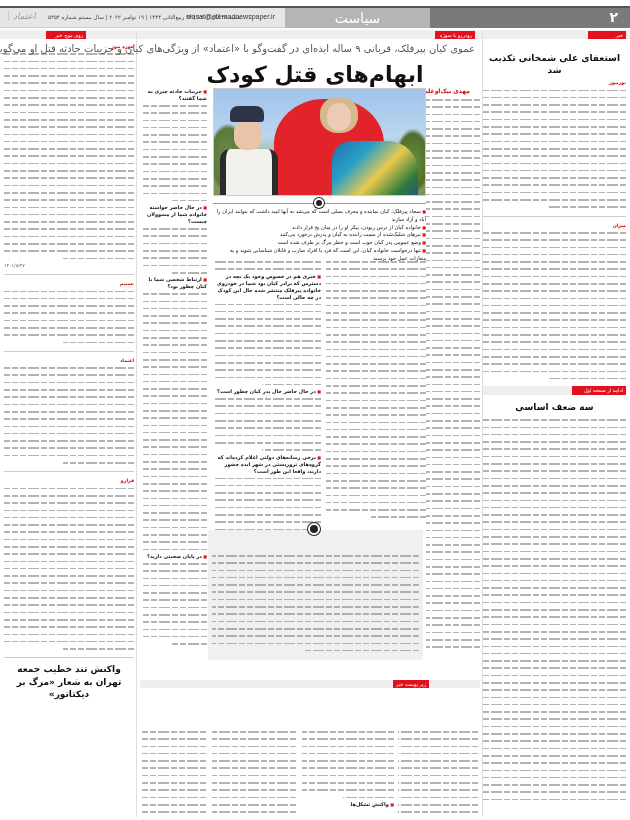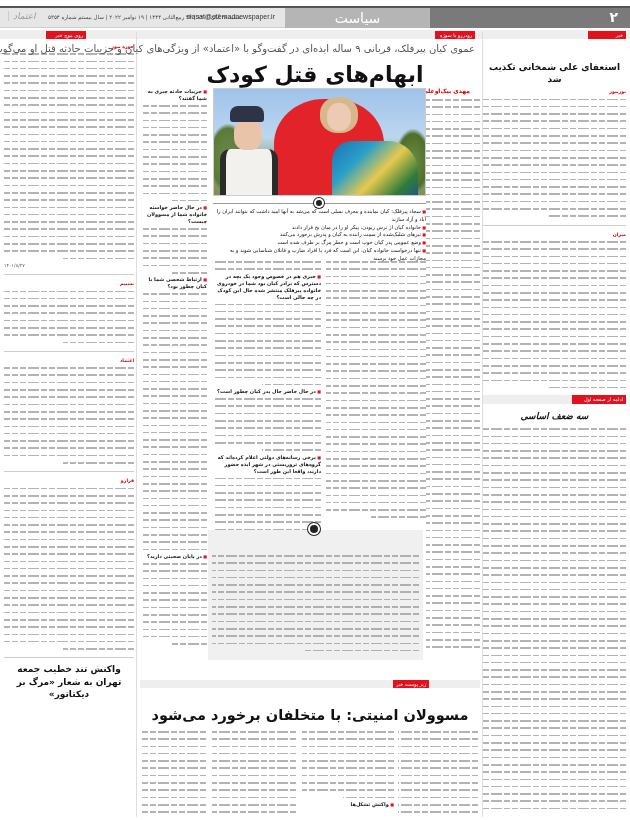--- a/index.html
+++ b/index.html
@@ -94,21 +94,21 @@
 
   <div class="kicker-strip"></div>
   <div class="kicker" style="right:4px; width:38px;">خبر</div>
   <div class="kicker" style="right:155px; width:40px;">رودررو با سوژه</div>
   <div class="kicker" style="left:46px; width:40px;">روی موج خبر</div>
 
   <div class="divider-v" style="left:136px;"></div>
   <div class="divider-v" style="left:482px;"></div>
 
   <div class="col col-right">
-    <div class="hl hl-sm" style="margin-top:21px;">استعفای علی شمخانی تکذیب شد</div>
+    <div class="hl hl-sm" style="margin-top:12px;">استعفای علی شمخانی تکذیب شد</div>
     <div class="body-text" style="margin-top:3px;">
       <span class="lead">نورنیوز</span>
       <span class="filler"></span><span class="filler"></span><span class="filler"></span><span class="filler"></span>
       <span class="filler"></span><span class="filler"></span><span class="filler"></span><span class="filler"></span>
       <span class="filler"></span><span class="filler"></span><span class="filler"></span><span class="filler"></span>
       <span class="filler"></span><span class="filler"></span><span class="filler"></span><span class="filler"></span>
       <span class="filler short"></span>
     </div>
     <div class="sep"></div>
     <div class="body-text" style="margin-top:3px;">
@@ -116,21 +116,21 @@
       <span class="filler"></span><span class="filler"></span><span class="filler"></span><span class="filler"></span>
       <span class="filler"></span><span class="filler"></span><span class="filler"></span><span class="filler"></span>
       <span class="filler"></span><span class="filler"></span><span class="filler"></span><span class="filler"></span>
       <span class="filler"></span><span class="filler"></span><span class="filler"></span><span class="filler"></span>
       <span class="filler"></span><span class="filler"></span><span class="filler"></span><span class="filler"></span>
       <span class="filler short"></span>
     </div>
     <div style="position:relative; height:9px; margin-top:4px;" class="gray-box">
       <div class="kicker" style="position:absolute; right:0; top:0; width:54px; height:9px;">ادامه از صفحه اول</div>
     </div>
-    <div class="hl hl-sm" style="margin-top:6px;font-style:italic;">سه ضعف اساسی</div>
+    <div class="hl hl-sm" style="margin-top:6px;">سه ضعف اساسی</div>
     <div class="body-text" style="margin-top:3px;">
       <span class="filler"></span>
         <span class="filler"></span>
         <span class="filler"></span>
         <span class="filler"></span>
       <span class="filler"></span>
         <span class="filler"></span>
         <span class="filler"></span>
         <span class="filler"></span>
       <span class="filler"></span>
@@ -520,21 +520,20 @@
         <span class="filler"></span>
         <span class="filler"></span>
       <span class="filler"></span>
         <span class="filler short"></span>
     </div>
   </div>
   <div class="mother-icon"></div>
 
   <div class="bottom-kicker-strip"></div>
   <div class="bottom-kicker">زیر پوست خبر</div>
-  <div class="bottom-title">مسوولان امنیتی: با متخلفان برخورد می‌شود</div>
 
   <div class="story-col" style="left:142px; top:728px; width:64px;">
     <div class="body-text">
       <span class="filler"></span>
         <span class="filler"></span>
         <span class="filler"></span>
         <span class="filler"></span>
       <span class="filler"></span>
         <span class="filler"></span>
         <span class="filler"></span>

